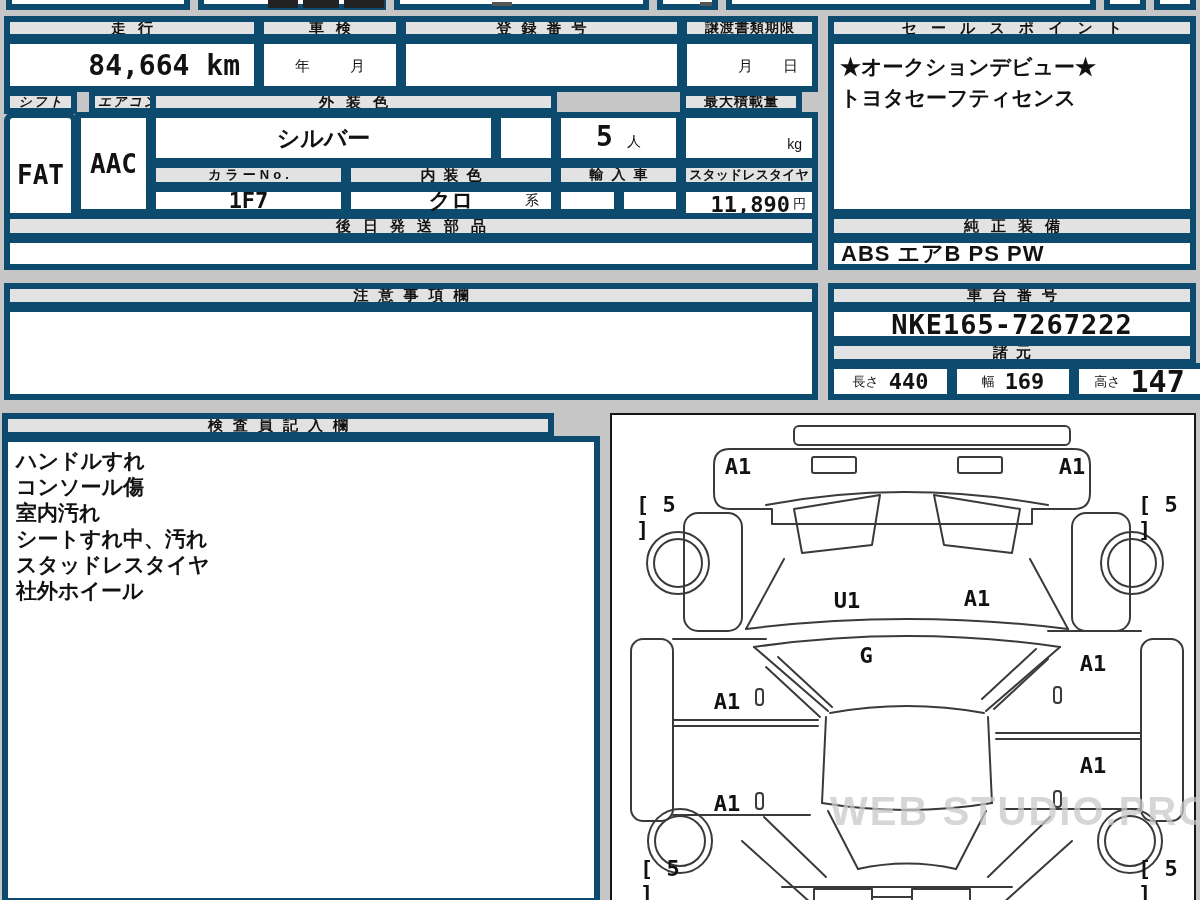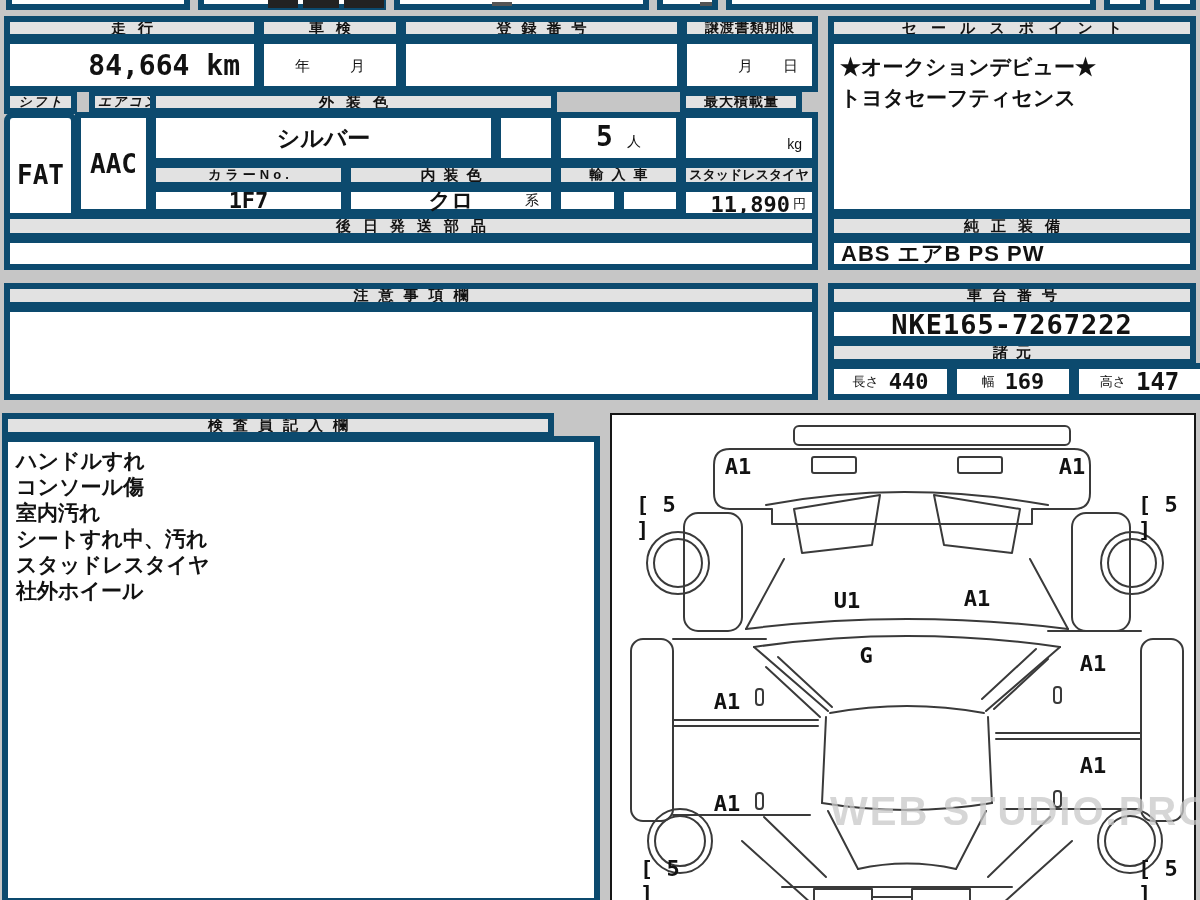--- a/index.html
+++ b/index.html
@@ -123,21 +123,21 @@
     <div class="c v" style="left:0;top:80px;width:125px;height:37px;gap:10px;">
       <span class="f13" style="font-weight:normal;">長さ</span>
       <span class="num" style="font-size:22px;">440</span>
     </div>
     <div class="c v" style="left:123px;top:80px;width:124px;height:37px;gap:10px;">
       <span class="f13" style="font-weight:normal;">幅</span>
       <span class="num" style="font-size:22px;">169</span>
     </div>
     <div class="c v" style="left:245px;top:80px;width:133px;height:37px;gap:10px;">
       <span class="f13" style="font-weight:normal;">高さ</span>
-      <span class="num" style="font-size:24px;">147</span>
+      <span class="num" style="font-size:30px;">147</span>
     </div>
   </div>
 
   <div class="blk" style="left:2px;top:413px;width:598px;height:491px;">
     <div class="c h ls10" style="left:0;top:0;width:552px;height:25px;">検査員記入欄</div>
     <div class="c" style="left:0;top:23px;width:598px;height:468px;padding-top:6px;">
       <div class="inspline">ハンドルすれ</div>
       <div class="inspline">コンソール傷</div>
       <div class="inspline">室内汚れ</div>
       <div class="inspline">シートすれ中、汚れ</div>

